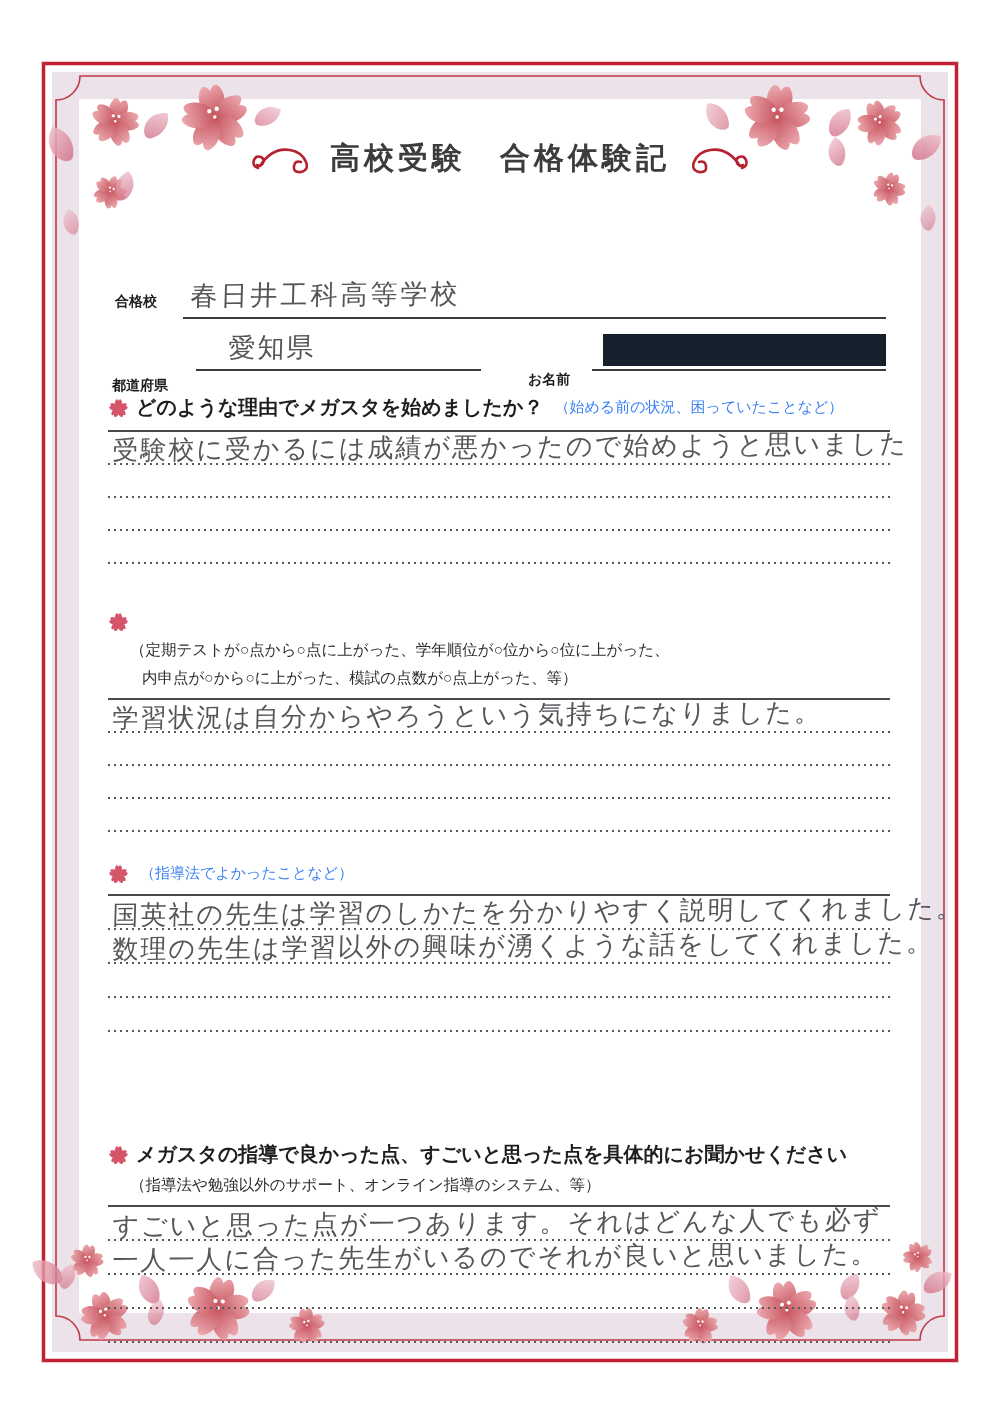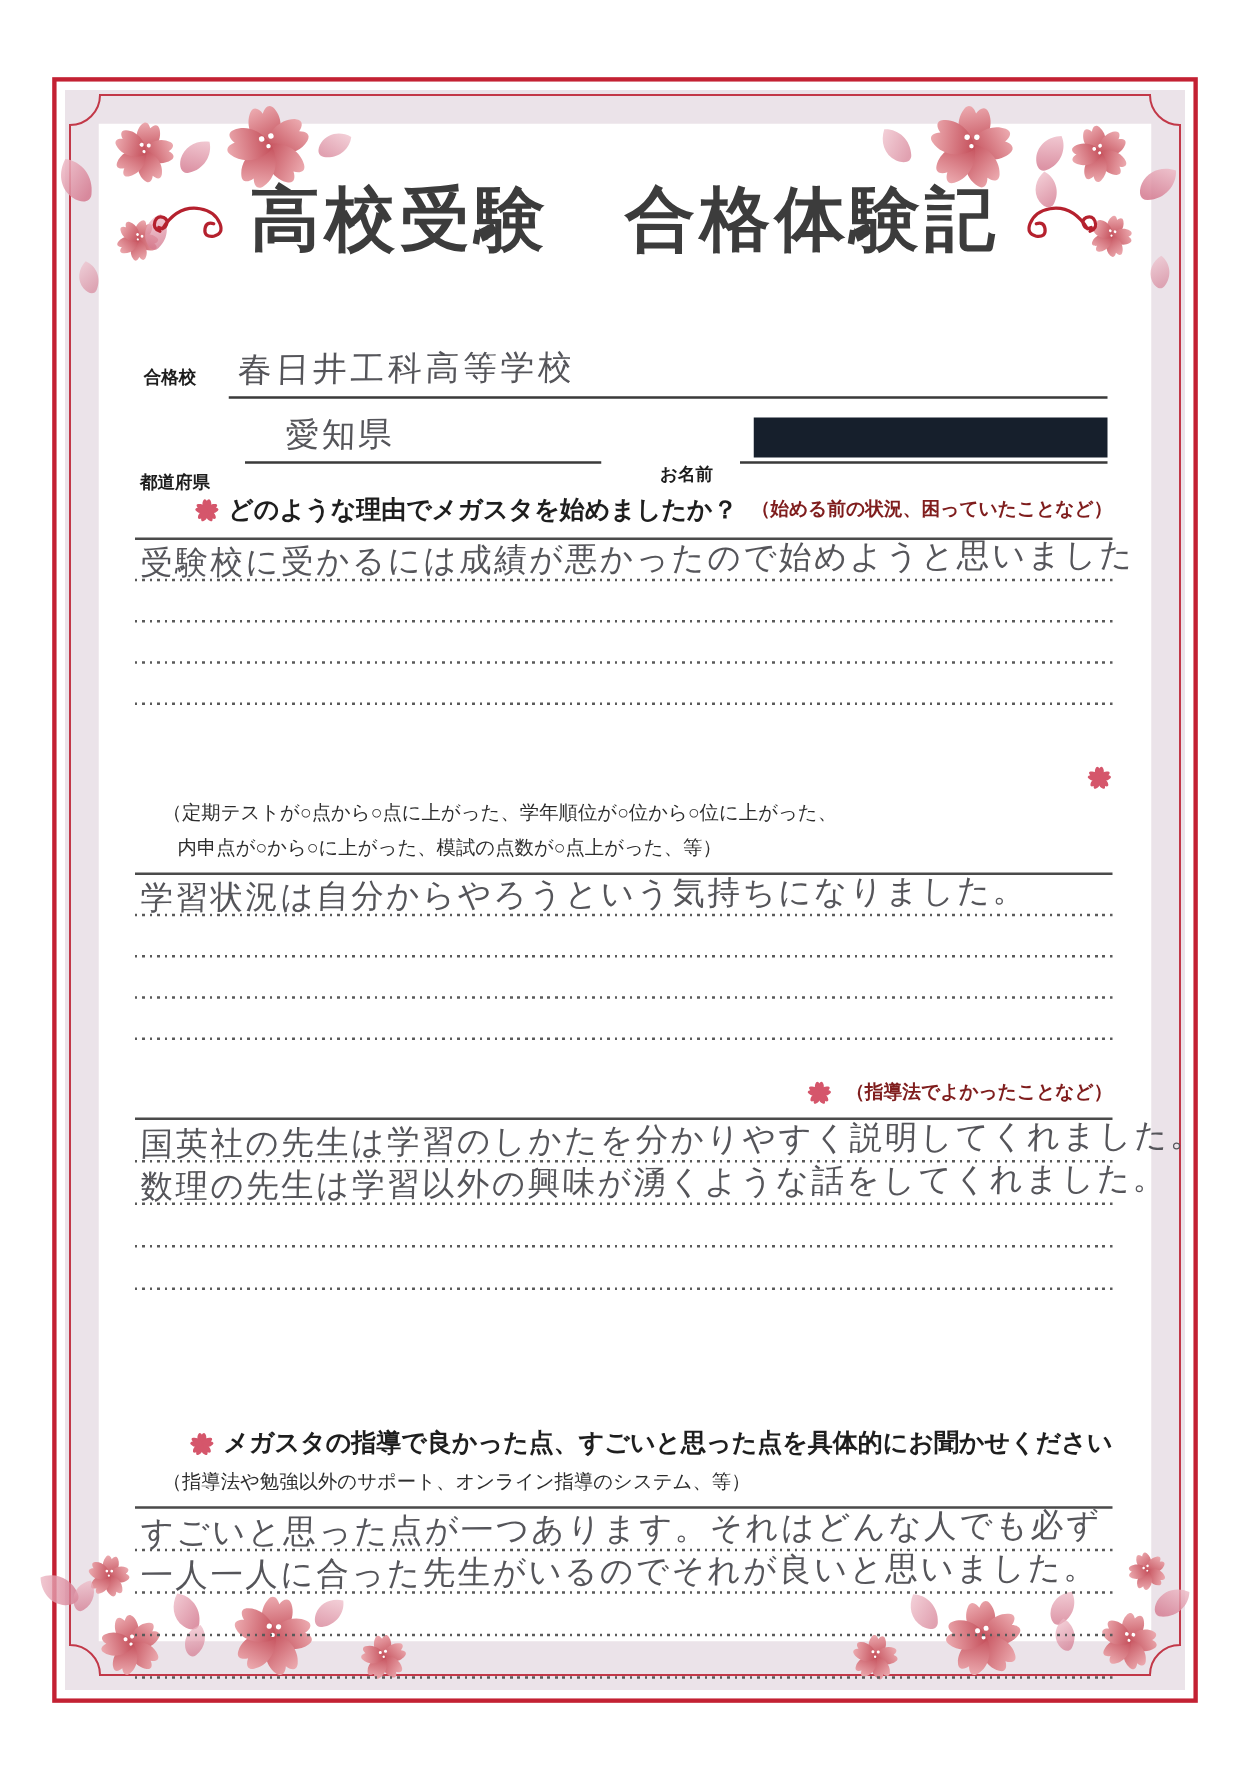--- a/index.html
+++ b/index.html
@@ -5,39 +5,39 @@
   html,body{margin:0;padding:0;background:#fff;}
   .page{position:relative;width:1000px;height:1414px;background:#fff;overflow:hidden;
         font-family:"Liberation Sans","DejaVu Sans",sans-serif;color:#2b2b2b;}
   .overlay{position:absolute;left:0;top:0;width:1000px;height:1414px;z-index:0;}
   .content{position:absolute;left:0;top:0;width:1000px;height:1414px;z-index:1;}
 
   
   .title-row{position:absolute;left:0;top:138px;width:1000px;display:flex;
              align-items:center;justify-content:center;gap:18px;}
   .page-title{font-family:"Liberation Serif","DejaVu Serif",serif;font-weight:bold;
-              font-size:56px;letter-spacing:4px;color:#3c3c3c;white-space:nowrap;text-align:right;}
+              font-size:30px;letter-spacing:4px;color:#3c3c3c;white-space:nowrap;text-align:right;}
   .swirl{flex:0 0 auto;}
   .swirl.right{transform:scaleX(-1);}
 
   
   .fld-label{position:absolute;font-size:14px;font-weight:bold;color:#1d1d1d;white-space:nowrap;}
   .uline{position:absolute;border-bottom:2px solid #3a3a3a;height:0;}
   .hw{font-family:"DejaVu Sans",sans-serif;color:#55555a;white-space:nowrap;
       transform:rotate(-0.5deg) skewX(-2deg);transform-origin:left bottom;display:inline-block;}
   .hw-school{position:absolute;left:190px;top:278px;font-size:27px;letter-spacing:3px;}
   .hw-pref{position:absolute;left:228px;top:330px;font-size:27px;letter-spacing:2px;}
   .name-box{position:absolute;left:603px;top:334px;width:283px;height:32px;background:#161f2c;}
 
   
   .qblock{position:absolute;left:108px;width:782px;}
-  .q-head{display:flex;align-items:center;gap:7px;justify-content:flex-end;}
+  .q-head{display:flex;align-items:center;gap:7px;}
   .q-icon{flex:0 0 auto;margin-top:2px;}
   .q-label{font-size:20px;font-weight:bold;color:#1e1e1e;white-space:nowrap;}
-  .q-note-inline{font-size:15px;font-weight:bold;color:#7f1d1d;white-space:nowrap;margin-left:4px;}
+  .q-note-inline{font-size:15px;font-weight:normal;color:#3b82f6;white-space:nowrap;margin-left:4px;}
   .q-note-line{font-size:15.5px;color:#2d2d2d;margin-left:22px;margin-top:7px;white-space:nowrap;}
   .q-note-line.indent2{margin-left:34px;}
   .rule{border-top:2px solid #4a4a4a;margin-top:9px;}
   .wline{position:relative;height:33px;}
   .wline::after{content:"";position:absolute;left:0;right:0;bottom:0;height:2px;
     background-image:repeating-linear-gradient(90deg,#5a5a5a 0 2px,transparent 2px 6px);}
   .wline .hw{position:absolute;left:4px;bottom:-3px;font-size:26px;letter-spacing:2px;}
   .q4 .wline{height:34px;}
   .q3 .wline{height:34px;}
 </style>

